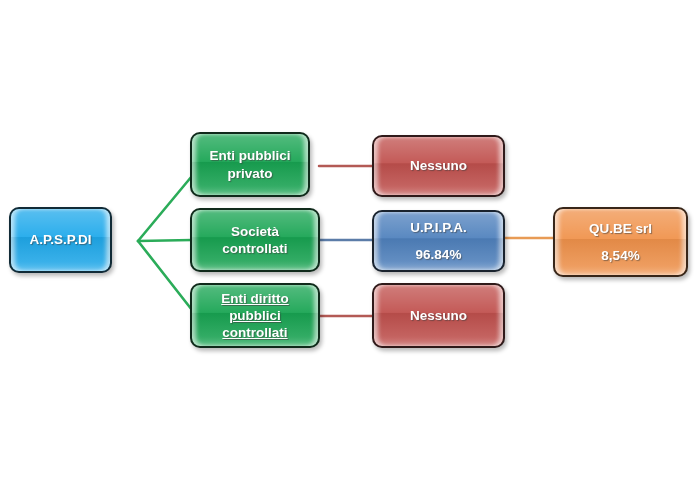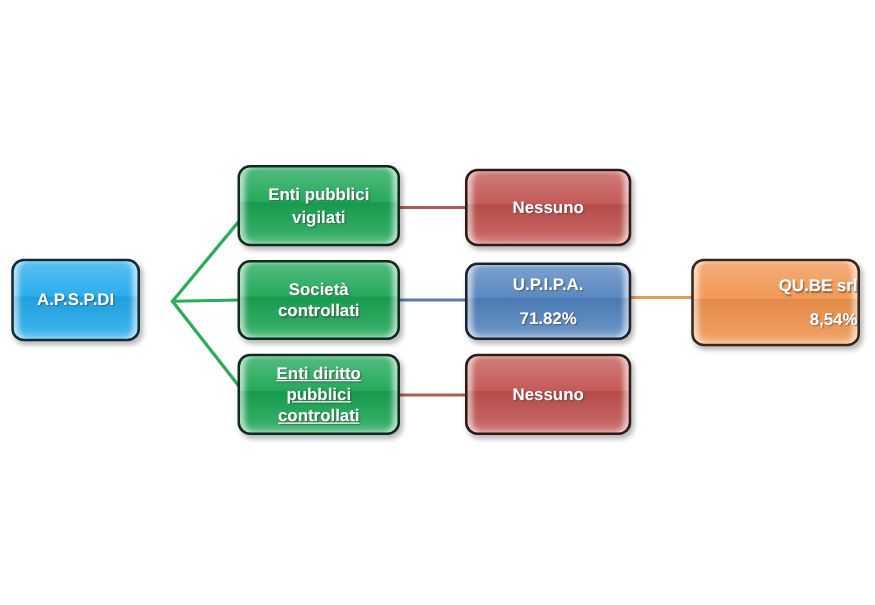--- a/index.html
+++ b/index.html
@@ -48,21 +48,21 @@
       rgba(255,255,255,0.06) 45%,
       rgba(0,0,0,0.06) 46%,
       rgba(255,255,255,0.16));
     pointer-events: none;
   }
   .line { position: relative; z-index: 2; }
   .line-gap { margin-top: 9px; }
 
   
   .n-root   { left: 9px;   top: 207px; width: 103px; height: 66px; }
-  .n-g1     { left: 190px; top: 132px; width: 130px; height: 65px; }
+  .n-g1     { left: 190px; top: 132px; width: 120px; height: 65px; }
   .n-g2     { left: 190px; top: 208px; width: 130px; height: 64px; }
   .n-g3     { left: 190px; top: 283px; width: 130px; height: 65px; }
   .n-r1     { left: 372px; top: 135px; width: 133px; height: 62px; }
   .n-upipa  { left: 372px; top: 210px; width: 133px; height: 62px; }
   .n-r2     { left: 372px; top: 283px; width: 133px; height: 65px; }
   .n-orange { left: 553px; top: 207px; width: 135px; height: 70px; }
 </style>
 </head>
 <body>
 
@@ -77,45 +77,45 @@
     <line x1="319" y1="316" x2="373" y2="316" stroke-width="2.5" stroke-linecap="round" stroke="#B35A55"></line>
     <line x1="504" y1="238" x2="554" y2="238" stroke-width="2.5" stroke-linecap="round" stroke="#E89B55"></line>
   </svg>
 
   <div class="node n-root" style="background: rgb(31, 169, 235);">
     <div class="line">A.P.S.P.DI</div>
   </div>
 
   <div class="node n-g1" style="background: rgb(24, 164, 82);">
     <div class="line">Enti pubblici</div>
-    <div class="line">vigilati</div>
+    <div class="line">privato</div>
   </div>
 
   <div class="node n-g2" style="background: rgb(24, 164, 82);">
     <div class="line">Società</div>
     <div class="line">controllati</div>
   </div>
 
   <div class="node n-g3" style="background: rgb(24, 164, 82); text-decoration: underline;">
     <div class="line">Enti diritto</div>
     <div class="line">pubblici</div>
     <div class="line">controllati</div>
   </div>
 
   <div class="node n-r1" style="background: rgb(192, 80, 77);">
     <div class="line">Nessuno</div>
   </div>
 
   <div class="node n-upipa" style="background: rgb(79, 129, 189);">
     <div class="line">U.P.I.P.A.</div>
-    <div class="line line-gap">71.82%</div>
+    <div class="line line-gap">96.84%</div>
   </div>
 
   <div class="node n-r2" style="background: rgb(192, 80, 77);">
     <div class="line">Nessuno</div>
   </div>
 
-  <div class="node n-orange" style="background: rgb(240, 146, 75); align-items: flex-end;">
+  <div class="node n-orange" style="background: rgb(240, 146, 75);">
     <div class="line">QU.BE srl</div>
     <div class="line line-gap">8,54%</div>
   </div>
 
 </div>
 
 </body></html>

